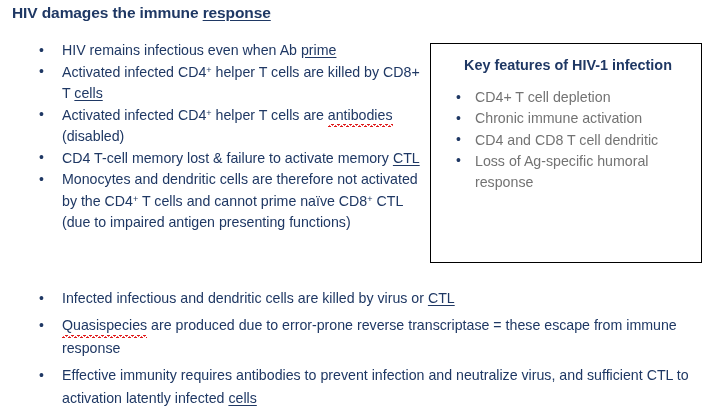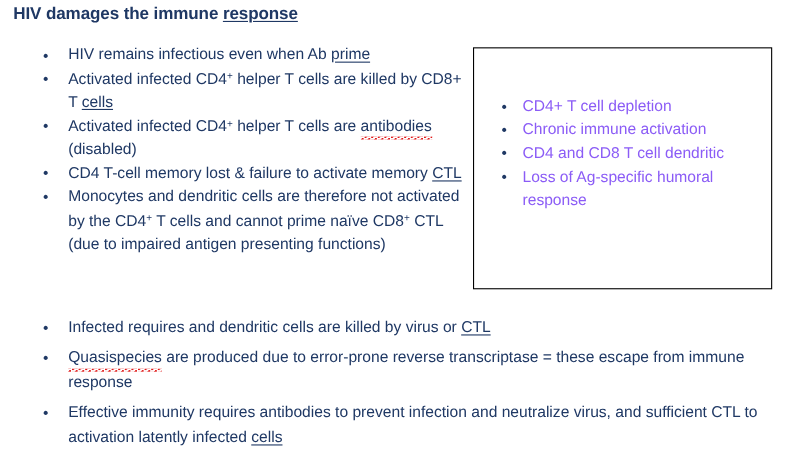--- a/index.html
+++ b/index.html
@@ -144,21 +144,21 @@
   .key-list {
     position: absolute;
     left: 14px;
     top: 43px;
     width: 244px;
     list-style: none;
     margin: 0;
     padding: 0;
     font-size: 14.2px;
     line-height: 21.3px;
-    color: #8b5cf6;
+    color: #737373;
   }
   .key-list > li {
     position: relative;
     padding-left: 30px;
   }
   .key-list > li::before {
     content: "\2022";
     position: absolute;
     left: 11px;
     top: -0.5px;
@@ -178,27 +178,28 @@
 
   <ul class="main-list">
       <li><span>HIV remains infectious even when Ab </span><span class="u-link">prime</span></li>
       <li><span>Activated infected CD4</span><sup>+</sup><span> helper T cells are killed by CD8+ T </span><span class="u-link">cells</span></li>
       <li><span>Activated infected CD4</span><sup>+</sup><span> helper T cells are </span><span class="spell">antibodies</span><span> (disabled)</span></li>
       <li><span>CD4 T-cell memory lost &amp; failure to activate memory </span><span class="u-link">CTL</span></li>
       <li><span>Monocytes and dendritic cells are therefore not activated by the CD4</span><sup>+</sup><span> T cells and cannot prime naïve CD8</span><sup>+</sup><span> CTL (due to impaired antigen presenting functions)</span></li>
     </ul>
 
   <div class="key-box">
+    <div class="key-box-title">Key features of HIV-1 infection</div>
     <ul class="key-list">
         <li>CD4+ T cell depletion</li>
         <li>Chronic immune activation</li>
         <li>CD4 and CD8 T cell dendritic</li>
         <li>Loss of Ag-specific humoral response</li>
       </ul>
   </div>
 
   <ul class="wide-list">
-      <li><span>Infected requires and dendritic cells are killed by virus or </span><span class="u-link">CTL</span></li>
+      <li><span>Infected infectious and dendritic cells are killed by virus or </span><span class="u-link">CTL</span></li>
       <li><span class="spell">Quasispecies</span><span> are produced due to error-prone reverse transcriptase = these escape from immune response</span></li>
       <li><span>Effective immunity requires antibodies to prevent infection and neutralize virus, and sufficient CTL to activation latently infected </span><span class="u-link">cells</span></li>
     </ul>
 
 </div>
 
 </body></html>

